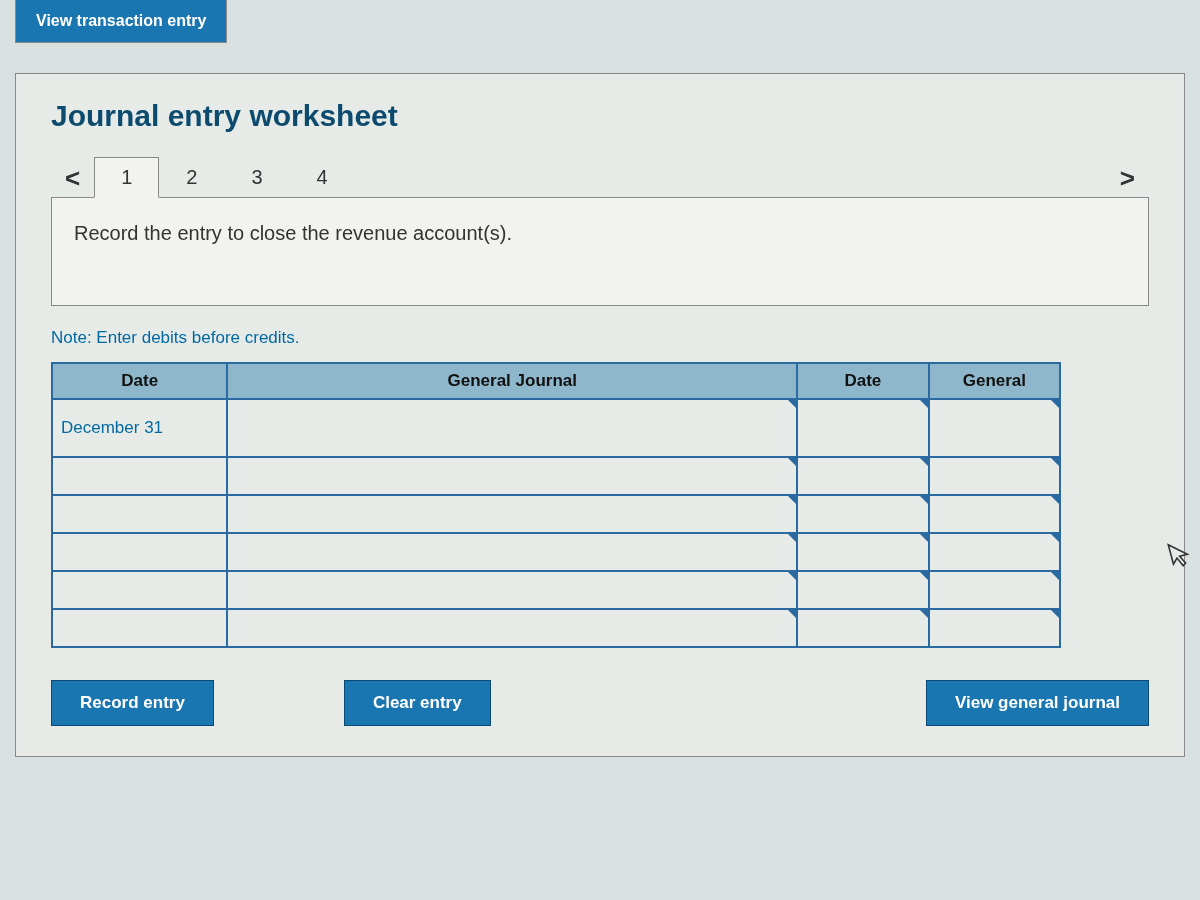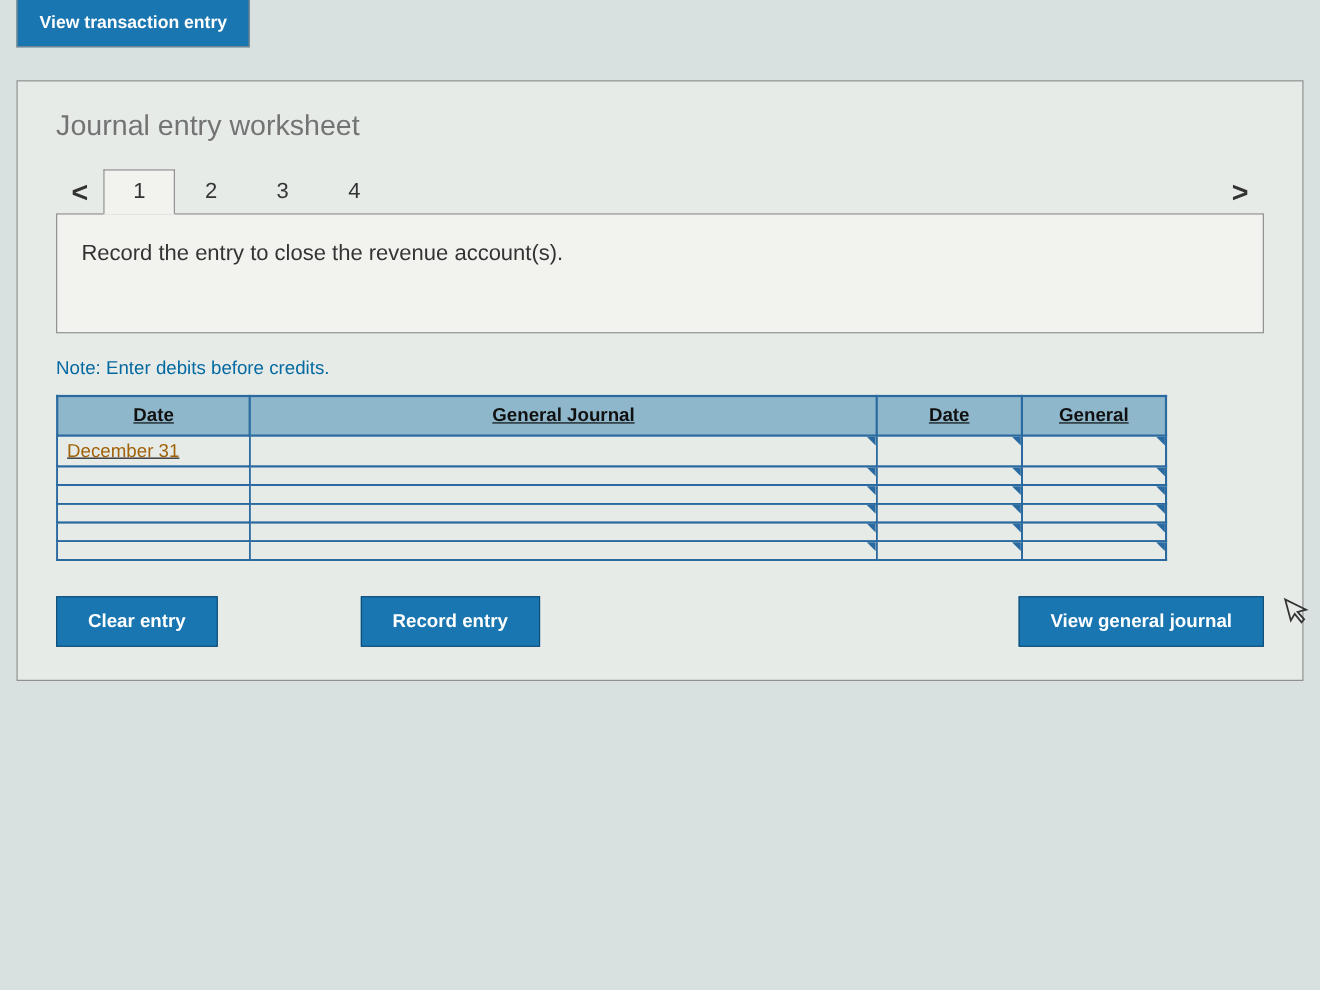--- a/index.html
+++ b/index.html
@@ -22,23 +22,23 @@
     border-top: none;
     cursor: pointer;
   }
   .panel {
     background: #e6ebe8;
     border: 1px solid #888;
     margin-top: 30px;
     padding: 25px 35px 30px 35px;
   }
   .panel-title {
-    font-size: 26px;
-    font-weight: normal;
-    color: #737373;
+    font-size: 30px;
+    font-weight: bold;
+    color: #0c4a6e;
     margin-bottom: 24px;
   }
   .nav-row {
     display: flex;
     align-items: flex-end;
     justify-content: space-between;
     margin-bottom: 0;
   }
   .nav-tabs {
     display: flex;
@@ -76,37 +76,36 @@
     color: #333;
   }
   .note {
     color: #0369a1;
     font-size: 17px;
     margin: 22px 0 14px 0;
   }
   table.journal {
     border-collapse: collapse;
     width: 92%;
-    text-decoration: underline;
   }
   table.journal th {
     background: #8fb7cb;
     border: 2px solid #2a6aa0;
     color: #111;
     font-weight: bold;
     font-size: 17px;
     padding: 7px 4px;
     text-align: center;
   }
   table.journal td {
     border: 2px solid #2a6aa0;
     height: 17px;
     font-size: 17px;
-    color: #a16207;
-    padding: 3px 8px;
+    color: #0369a1;
+    padding: 18px 8px;
     background: #e6ebe8;
     position: relative;
   }
   .col-date   { width: 16%; }
   .col-gj     { width: 52%; }
   .col-debit  { width: 12%; }
   .col-credit { width: 12%; }
   td .corner {
     position: absolute;
     top: 0; right: 0;
@@ -208,22 +207,22 @@
       <tr>
         <td></td>
         <td><span class="corner"></span><span></span></td>
         <td><span class="corner"></span><span></span></td>
         <td><span class="corner"></span><span></span></td>
       </tr>
     </tbody>
   </table>
 
   <div class="btn-row">
+    <button class="btn">Record entry</button>
     <button class="btn">Clear entry</button>
-    <button class="btn">Record entry</button>
     <div class="spacer"></div>
     <button class="btn">View general journal</button>
   </div>
 
 </div>
 
 <div class="cursor-arrow">
   <svg width="22" height="28" viewBox="0 0 22 28">
     <path d="M2 2 L2 22 L7 17 L11 26 L14 24 L10 16 L18 16 Z" fill="none" stroke="#333" stroke-width="1.6"></path>
   </svg>

